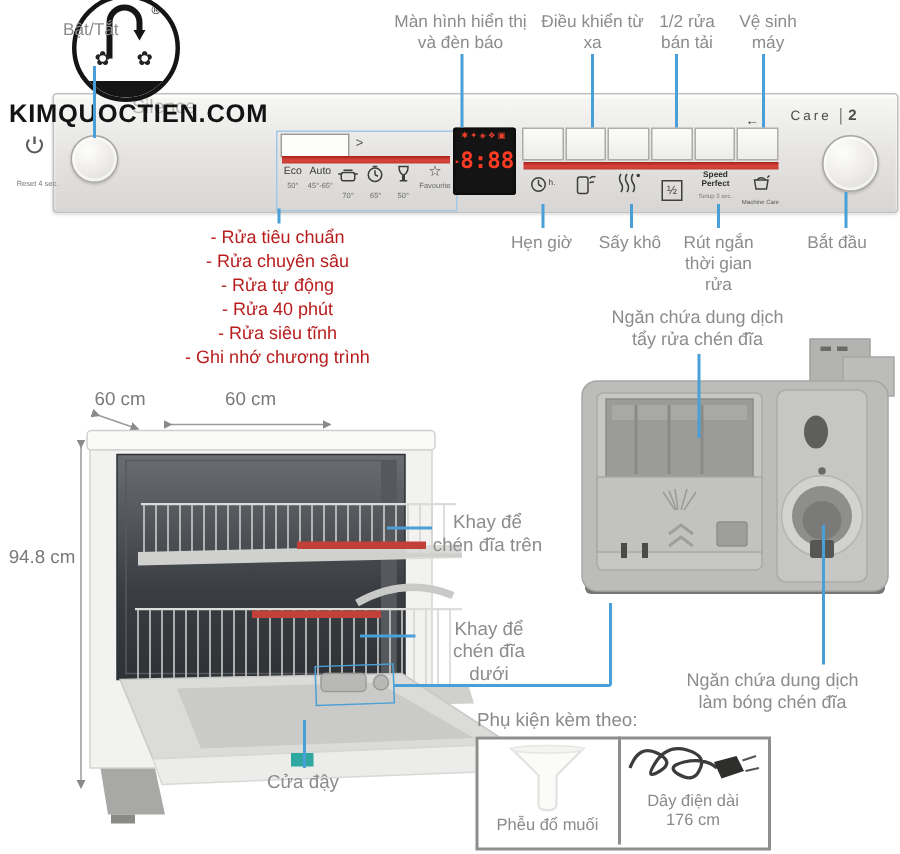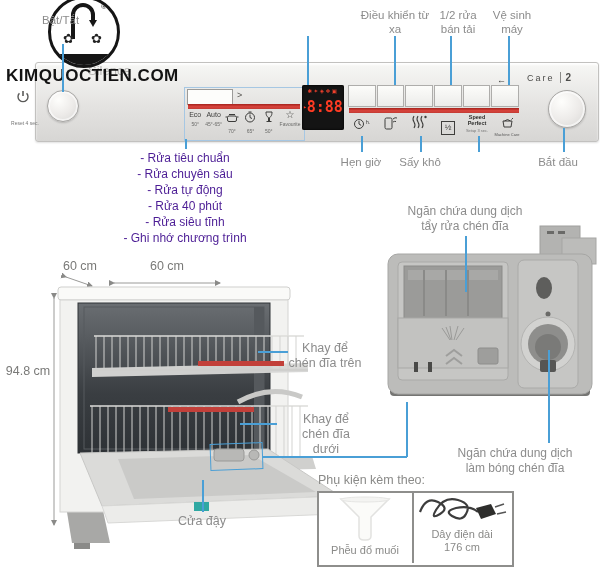--- a/index.html
+++ b/index.html
@@ -45,20 +45,21 @@
       <path d="M38,21 h8 l-4,7 z" fill="#161616"></path>
       <text x="12" y="44" font-size="13" fill="#222">✿</text>
       <text x="40" y="44" font-size="13" fill="#222">✿</text>
       <text x="50" y="10" font-size="8" fill="#222">®</text>
     </svg>
     <div class="wmchord"></div>
   </div>
   <div class="lbl" style="left:42px;top:13px;width:36px;z-index:4;">Bật/Tắt</div>
   <div class="wmtext">KIMQUOCTIEN.COM</div>
 
+  <div class="lbl" style="left:257px;top:8px;width:100px;">Màn hình hiển thị và đèn báo</div>
   <div class="lbl" style="left:360px;top:8px;width:70px;">Điều khiển từ xa</div>
   <div class="lbl" style="left:430px;top:8px;width:56px;">1/2 rửa bán tải</div>
   <div class="lbl" style="left:487px;top:8px;width:50px;">Vệ sinh máy</div>
 
   <div class="blv" style="left:62px;top:44px;height:48px;"></div>
   <div class="blv" style="left:307px;top:36px;height:49px;"></div>
   <div class="blv" style="left:394px;top:36px;height:49px;"></div>
   <div class="blv" style="left:450px;top:36px;height:49px;"></div>
   <div class="blv" style="left:508px;top:36px;height:49px;"></div>
 
@@ -172,23 +173,24 @@
   <div class="knob" style="left:548px;top:90px;width:36px;height:36px;"></div>
 
   <div class="blv" style="left:185px;top:139px;height:10px;"></div>
   <div class="blv" style="left:361px;top:136px;height:16px;"></div>
   <div class="blv" style="left:420px;top:136px;height:16px;"></div>
   <div class="blv" style="left:478px;top:136px;height:16px;"></div>
   <div class="blv" style="left:563px;top:128px;height:24px;"></div>
 
   <div class="lbl" style="left:340px;top:155px;width:42px;">Hẹn giờ</div>
   <div class="lbl" style="left:399px;top:155px;width:42px;">Sấy khô</div>
+  <div class="lbl" style="left:448px;top:155px;width:62px;">Rút ngắn thời gian rửa</div>
   <div class="lbl" style="left:536px;top:155px;width:44px;">Bắt đầu</div>
 
-  <div class="abs" style="left:95px;top:150px;width:180px;text-align:center;color:#4c1d95;font-size:12px;line-height:16px;z-index:6;">
+  <div class="abs" style="left:95px;top:150px;width:180px;text-align:center;color:#b91c1c;font-size:12px;line-height:16px;z-index:6;">
     <div>- Rửa tiêu chuẩn</div>
     <div>- Rửa chuyên sâu</div>
     <div>- Rửa tự động</div>
     <div>- Rửa 40 phút</div>
     <div>- Rửa siêu tĩnh</div>
     <div>- Ghi nhớ chương trình</div>
   </div>
 
   <div class="lbl2" style="left:405px;top:204px;width:120px;">Ngăn chứa dung dịch tẩy rửa chén đĩa</div>
   <div class="blv" style="left:465px;top:236px;height:56px;"></div>

